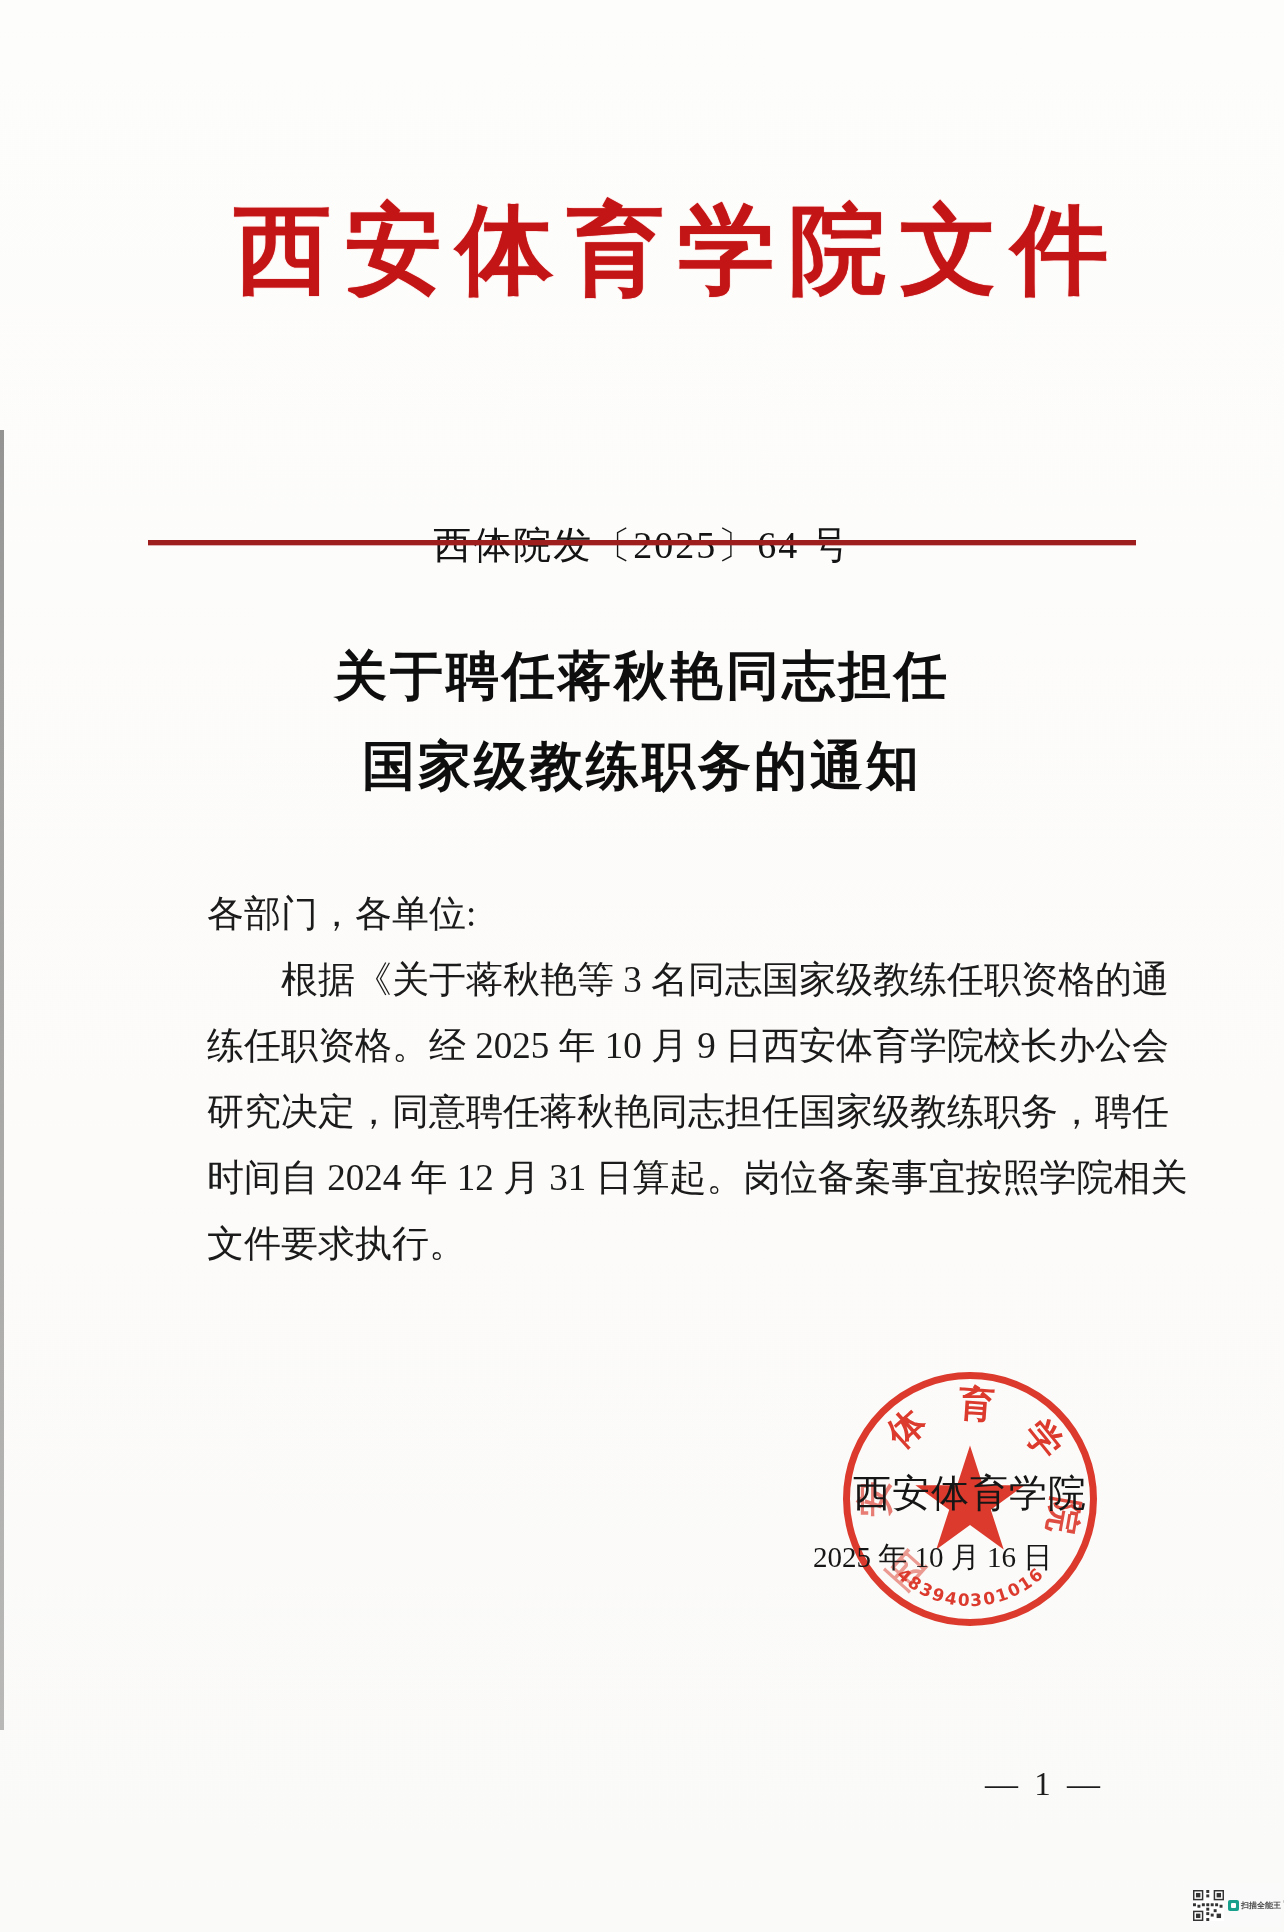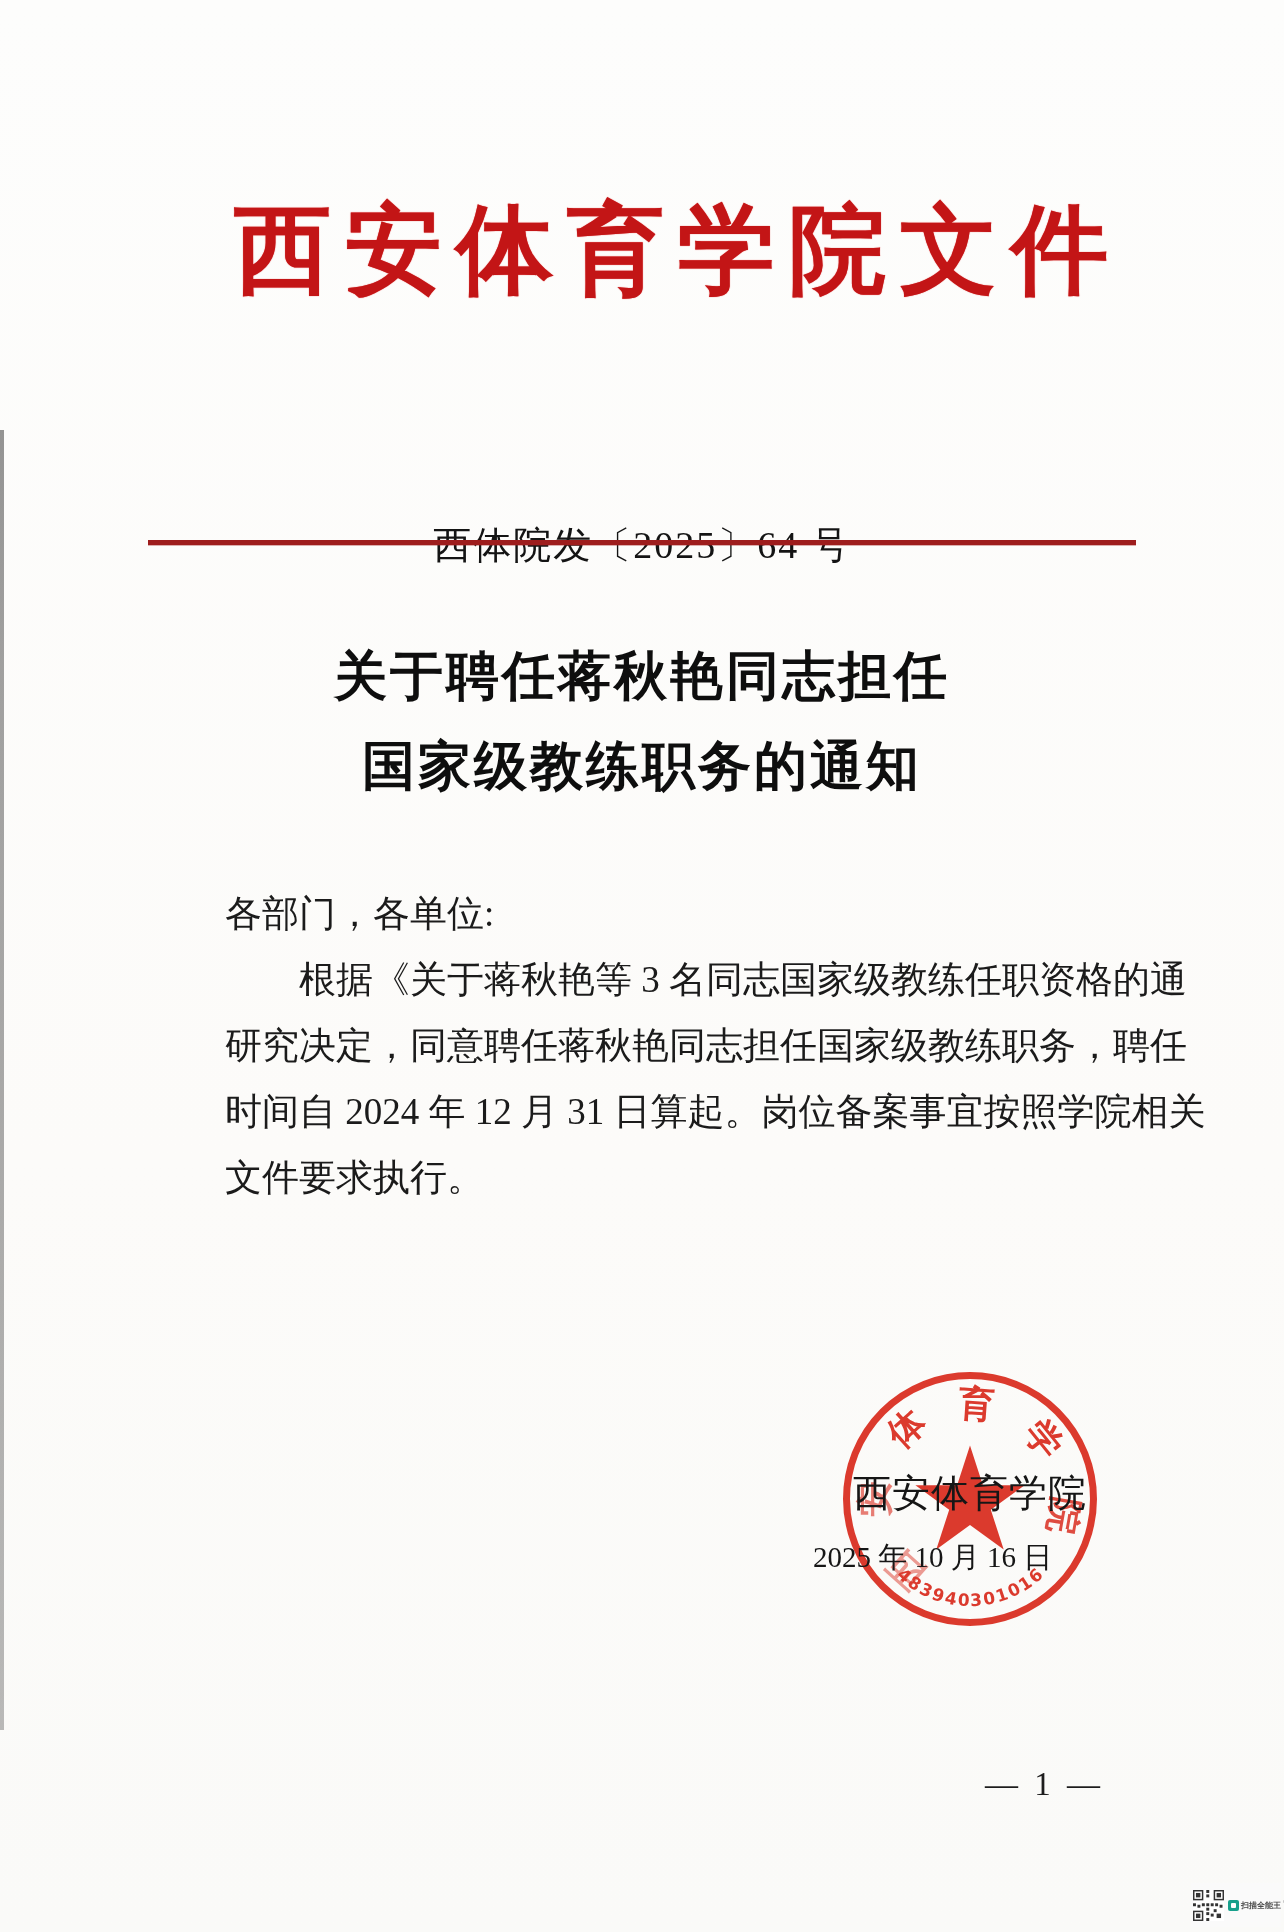--- a/index.html
+++ b/index.html
@@ -45,21 +45,21 @@
 
   
   .doc-title{position:absolute;left:0;width:100%;text-align:center;
     font-size:53px;font-weight:bold;color:#0e0e0e;letter-spacing:3px;white-space:nowrap;}
   .doc-title.l1{top:641px;}
   .doc-title.l2{top:731px;}
 
   
   .body-block{
     position:absolute;left:207px;top:884px;width:912px;
-    font-size:37px;color:#1b1b1b;margin-left:18px;
+    font-size:37px;color:#1b1b1b;
   }
   .bline{
     height:66px;line-height:60px;
     white-space:nowrap;
   }
   .bline.just{text-align:justify;text-align-last:justify;}
   .bline.indent{text-indent:2em;}
 
   
   .sign-org{
@@ -145,20 +145,21 @@
   <div class="doc-number">西体院发〔2025〕64 号</div>
 
   <div class="red-rule"></div>
 
   <div class="doc-title l2">国家级教练职务的通知</div>
   <div class="doc-title l1">关于聘任蒋秋艳同志担任</div>
 
   <div class="body-block">
     <div class="bline">各部门，各单位:</div>
     <div class="bline just indent">根据《关于蒋秋艳等 3 名同志国家级教练任职资格的通</div>
+    <div class="bline just">练任职资格。经 2025 年 10 月 9 日西安体育学院校长办公会</div>
     <div class="bline just">研究决定，同意聘任蒋秋艳同志担任国家级教练职务，聘任</div>
     <div class="bline just">时间自 2024 年 12 月 31 日算起。岗位备案事宜按照学院相关</div>
     <div class="bline">文件要求执行。</div>
   </div>
 
   <div class="stamp">
     <div class="ring"></div>
     <svg class="star" viewBox="0 0 110 105">
       <path d="M55 0 L67.9 39.7 L109.6 39.7 L75.8 64.3 L88.7 104 L55 79.4 L21.3 104 L34.2 64.3 L0.4 39.7 L42.1 39.7 Z" fill="#dd2a1c"></path>
     </svg>

